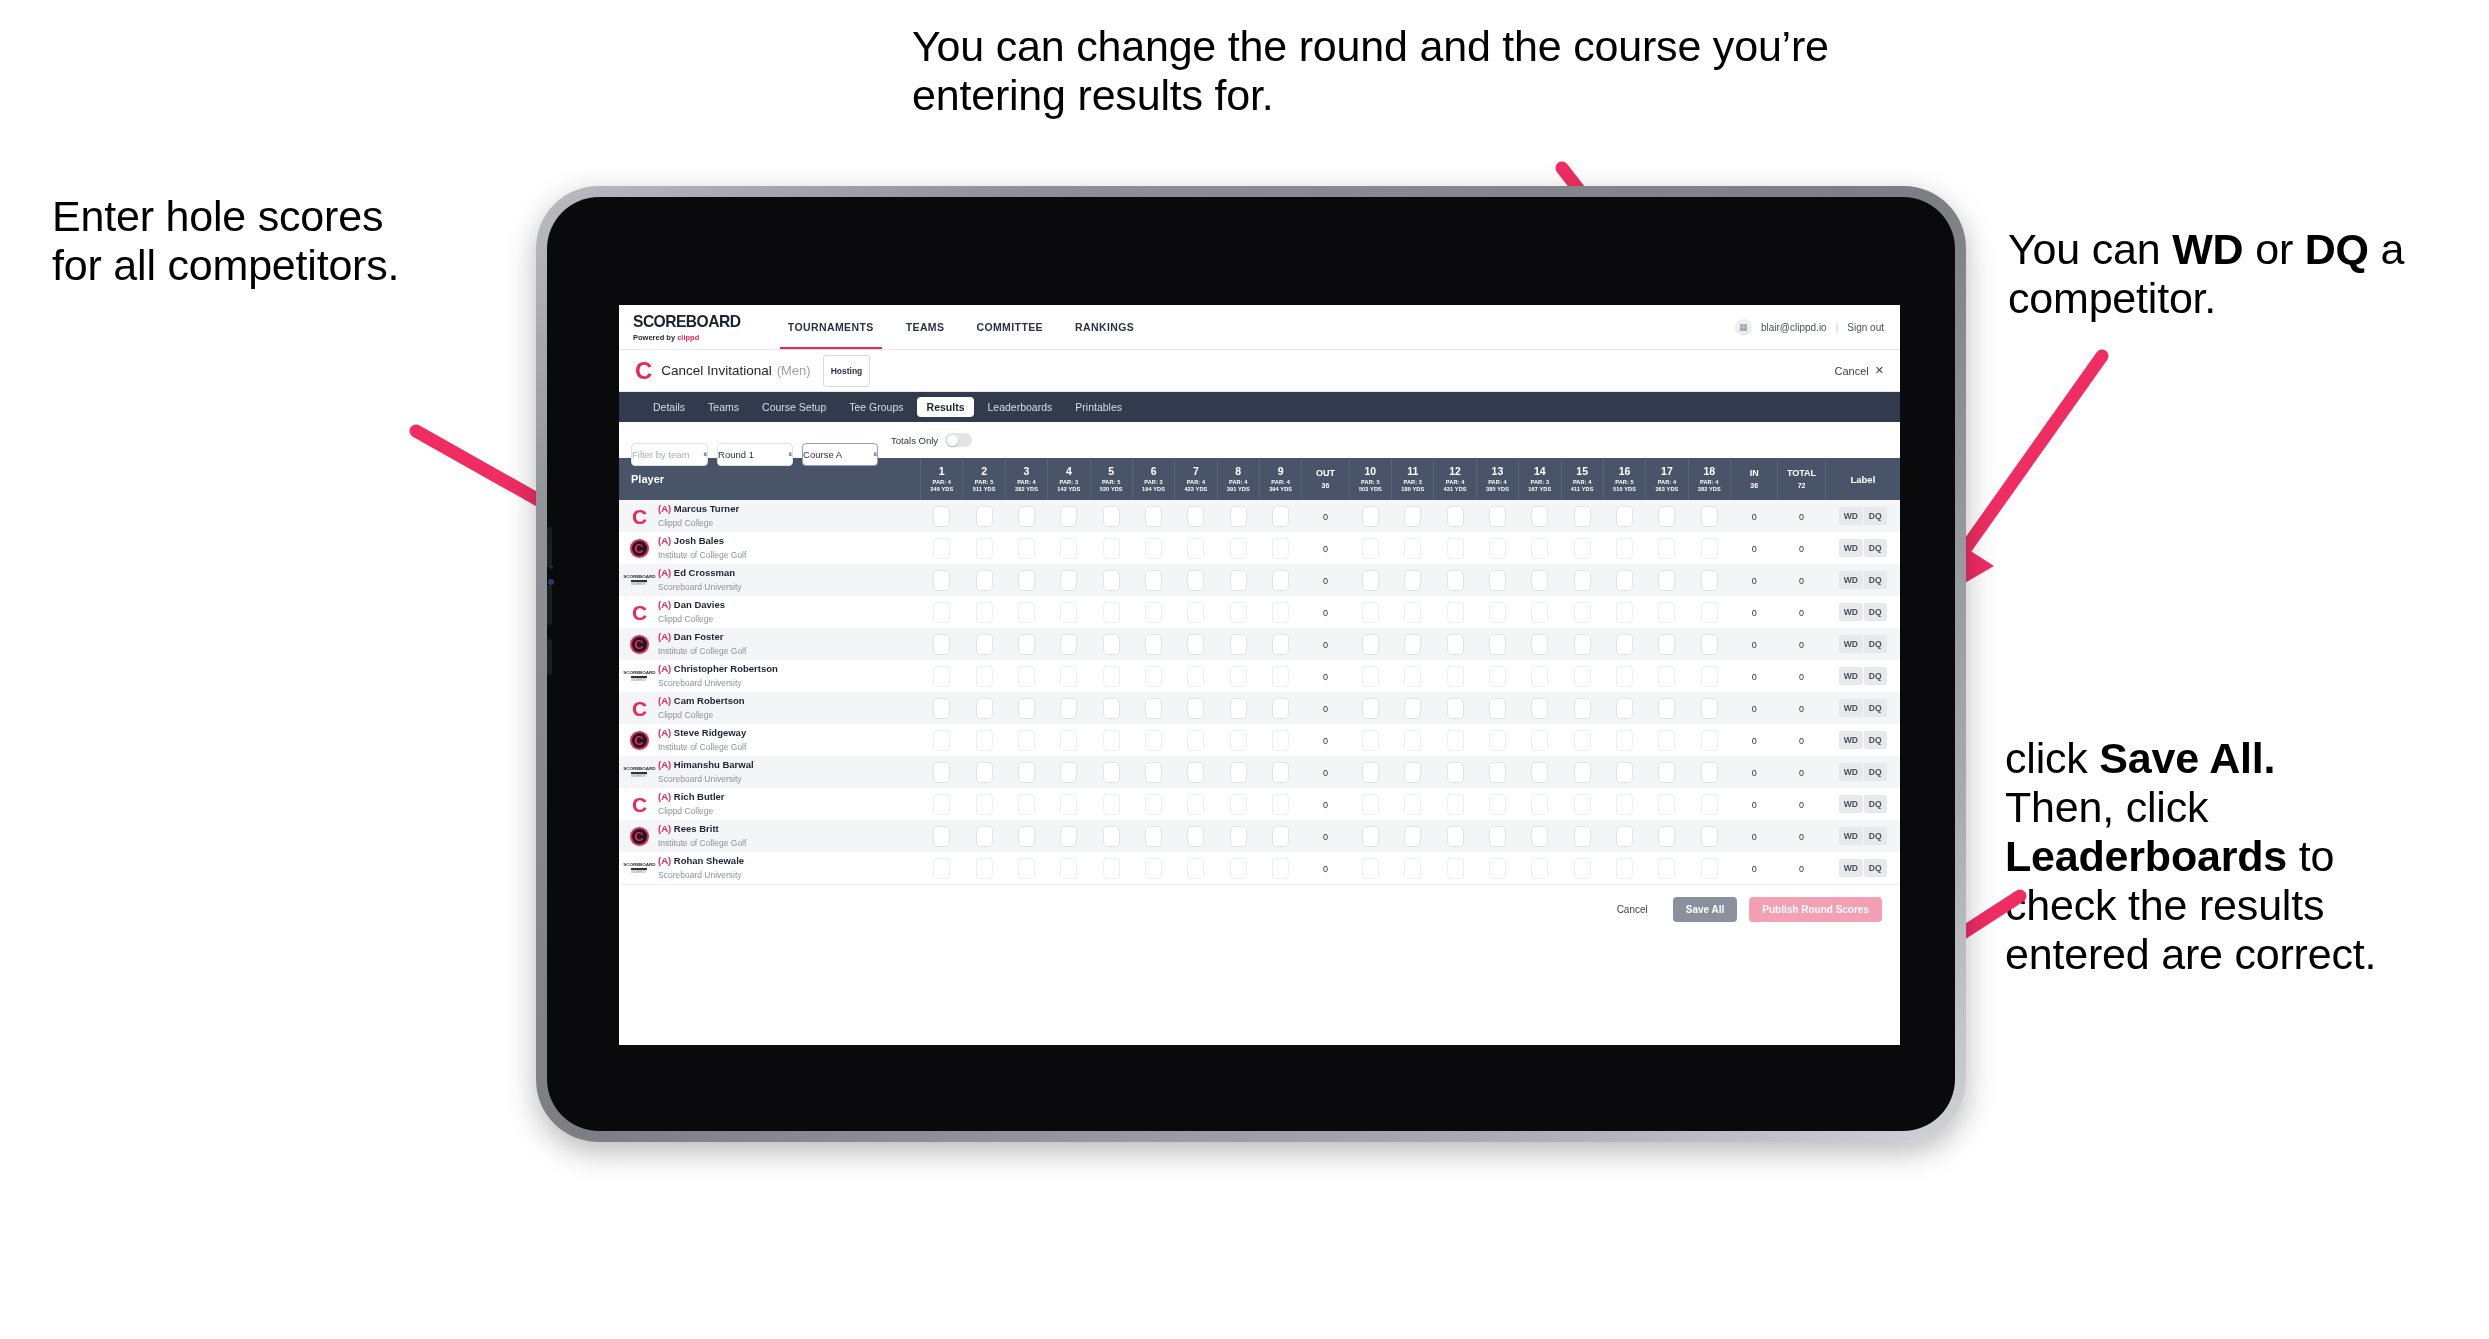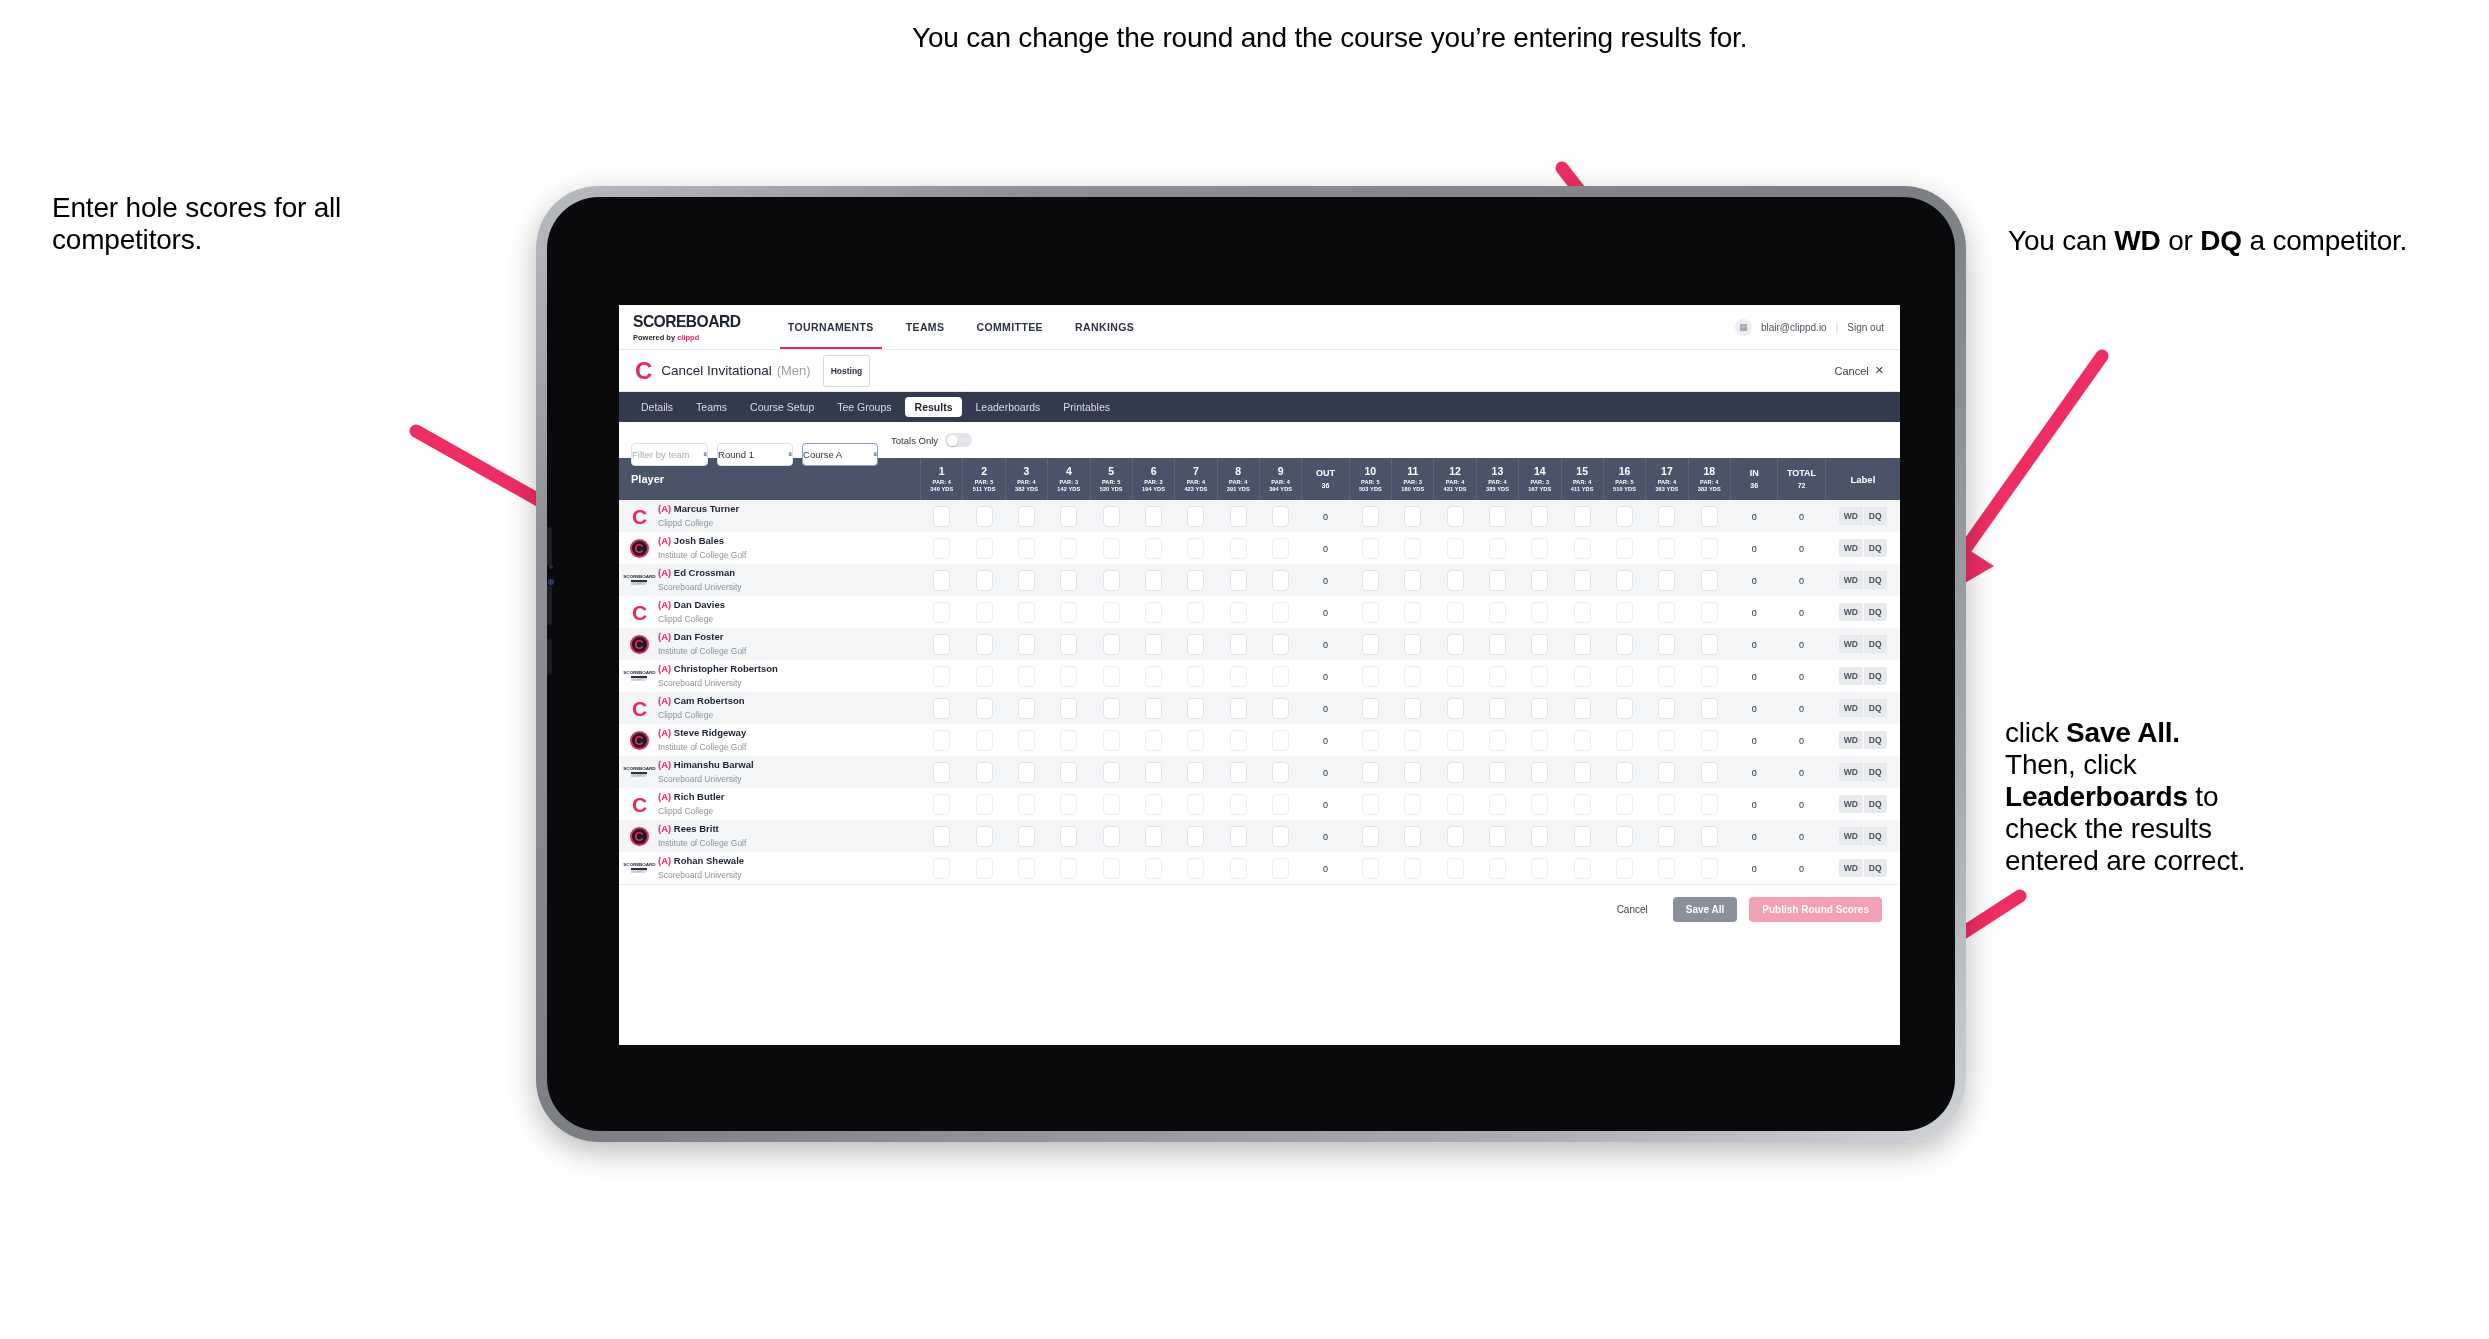--- a/index.html
+++ b/index.html
@@ -8,21 +8,21 @@
     background: #ffffff;
     font-family: "Liberation Sans", sans-serif;
     overflow: hidden;
   }
   #stage { position: relative; width: 2489px; height: 1339px; background:#fff; }
 
   
   .annot {
     position: absolute;
     color: #000;
-    font-size: 28px;
+    font-size: 43px;
     line-height: 1.14;
     font-weight: 400;
     letter-spacing: -0.2px;
     white-space: pre-wrap;
   }
   .annot b { font-weight: 700; }
   #annot-top   { left: 912px; top: 22px;  width: 980px; text-align: left; }
   #annot-left  { left: 52px;  top: 192px; width: 380px; }
   #annot-wd    { left: 2008px;top: 225px; width: 470px; }
   #annot-save  { left: 2005px;top: 685px; width: 480px; }
@@ -111,21 +111,21 @@
     margin-left:12px; border:1px solid #d6d9de; border-radius:3px;
     padding:10px 7px; font-size:8.5px; font-weight:700; color:#2b3240;
   }
   .t-cancel {
     margin-left:auto; font-size:11px; color:#3b414c; display:flex; align-items:center; gap:6px;
     cursor:pointer;
   }
 
   
   #subtabs {
-    height:30px; background:#323b4d; display:flex; align-items:center; padding:0 12px; gap:3px;
+    height:30px; background:#323b4d; display:flex; align-items:center; padding:0 24px; gap:3px;
   }
   .subtab {
     font-size:10.5px; color:#d9dce2; padding:4px 10px; border-radius:4px; cursor:pointer;
   }
   .subtab.active { background:#ffffff; color:#1b2330; font-weight:600; }
 
   
   #filters {
     height:36px; background:#fff; display:flex; align-items:center; padding:0 12px; gap:9px;
   }

